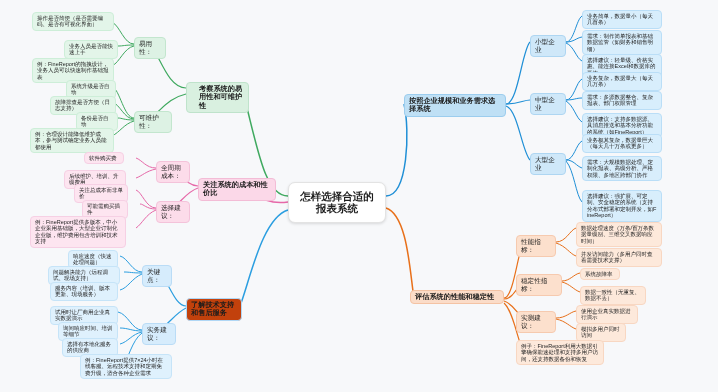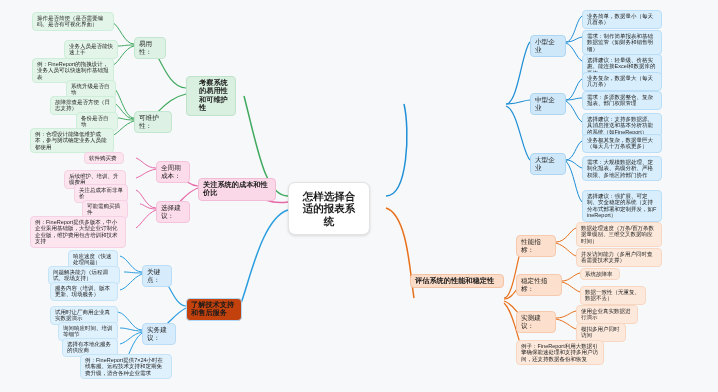--- a/index.html
+++ b/index.html
@@ -128,25 +128,25 @@
     <path d="M556,242 C566,242 570,230 576,228" stroke="#e8701a" stroke-width="1" fill="none"></path>
     <path d="M556,243 C566,246 570,254 576,256" stroke="#e8701a" stroke-width="1" fill="none"></path>
 
     <path d="M562,281 C570,281 574,274 580,273" stroke="#e8701a" stroke-width="1" fill="none"></path>
     <path d="M562,282 C570,284 574,290 580,292" stroke="#e8701a" stroke-width="1" fill="none"></path>
 
     <path d="M556,318 C566,318 570,312 576,311" stroke="#e8701a" stroke-width="1" fill="none"></path>
     <path d="M556,319 C566,321 570,327 576,329" stroke="#e8701a" stroke-width="1" fill="none"></path>
   </svg>
 
-  <div class="node root" style="left:288px; top:182px; width:82px;">
+  <div class="node root" style="left:288px; top:182px; width:98px;">
     <span>怎样选择合适的报表系统</span>
   </div>
 
-  <div class="node g-main" style="left:186px; top:76px; width:50px;padding-left:12px;">
+  <div class="node g-main" style="left:186px; top:82px; width:63px;padding-left:12px;">
     <span>考察系统的易用性和可维护性</span>
   </div>
 
   <div class="node g-sub" style="left:134px; top:37px; width:32px;">
     <span>易用性：</span>
   </div>
   <div class="node g-leaf" style="left:32px; top:12px; width:82px;">
     <span>操作是否简便（是否需要编码、是否有可视化界面）</span>
   </div>
   <div class="node g-leaf" style="left:64px; top:40px; width:54px;">
@@ -225,20 +225,23 @@
   <div class="node v-leaf" style="left:58px; top:322px; width:60px;">
     <span>询问响应时间、培训等细节</span>
   </div>
   <div class="node v-leaf" style="left:62px; top:338px; width:56px;">
     <span>选择有本地化服务的供应商</span>
   </div>
   <div class="node v-leaf" style="left:80px; top:354px; width:92px;">
     <span>例：FineReport提供7×24小时在线客服、远程技术支持和定期免费升级，适合各种企业需求</span>
   </div>
 
+  <div class="node b-main" style="left:404px; top:94px; width:102px;">
+    <span>按照企业规模和业务需求选择系统</span>
+  </div>
 
   <div class="node b-sub" style="left:530px; top:35px; width:36px;">
     <span>小型企业</span>
   </div>
   <div class="node b-leaf" style="left:582px; top:10px; width:80px;">
     <span>业务简单，数据量小（每天几百条）</span>
   </div>
   <div class="node b-leaf" style="left:582px; top:30px; width:80px;">
     <span>需求：制作简单报表和基础数据监管（如财务和销售明细）</span>
   </div>
@@ -265,21 +268,21 @@
   <div class="node b-leaf" style="left:582px; top:134px; width:80px;">
     <span>业务极其复杂，数据量巨大（每天几十万条或更多）</span>
   </div>
   <div class="node b-leaf" style="left:582px; top:156px; width:80px;">
     <span>需求：大规模数据处理、定制化报表、高级分析、严格权限、多地区跨部门协作</span>
   </div>
   <div class="node b-leaf" style="left:582px; top:190px; width:80px;">
     <span>选择建议：强扩展、可定制、安全稳定的系统（支持分布式部署和定制开发，如FineReport）</span>
   </div>
 
-  <div class="node o-main" style="left:410px; top:274px; width:94px;">
+  <div class="node o-main" style="left:410px; top:290px; width:94px;">
     <span>评估系统的性能和稳定性</span>
   </div>
 
   <div class="node o-sub" style="left:516px; top:235px; width:40px;">
     <span>性能指标：</span>
   </div>
   <div class="node o-leaf" style="left:576px; top:222px; width:86px;">
     <span>数据处理速度（万条/百万条数据量级别、三维交叉数据响应时间）</span>
   </div>
   <div class="node o-leaf" style="left:576px; top:248px; width:86px;">

